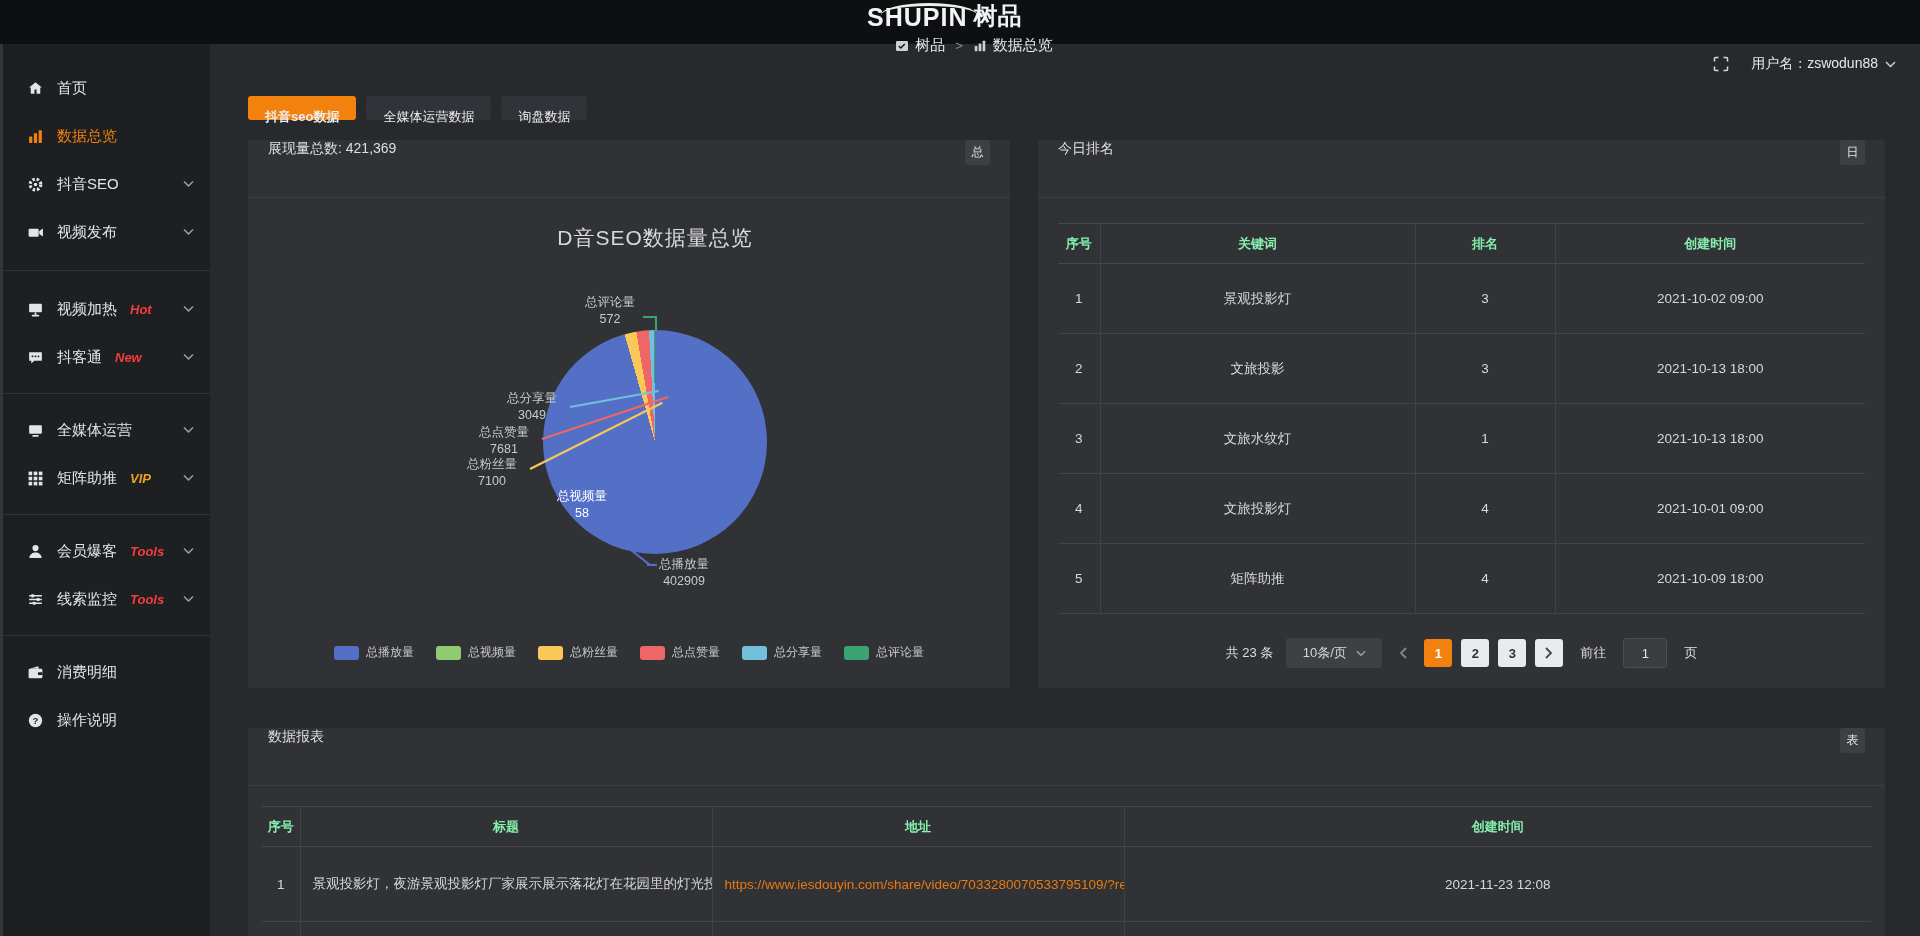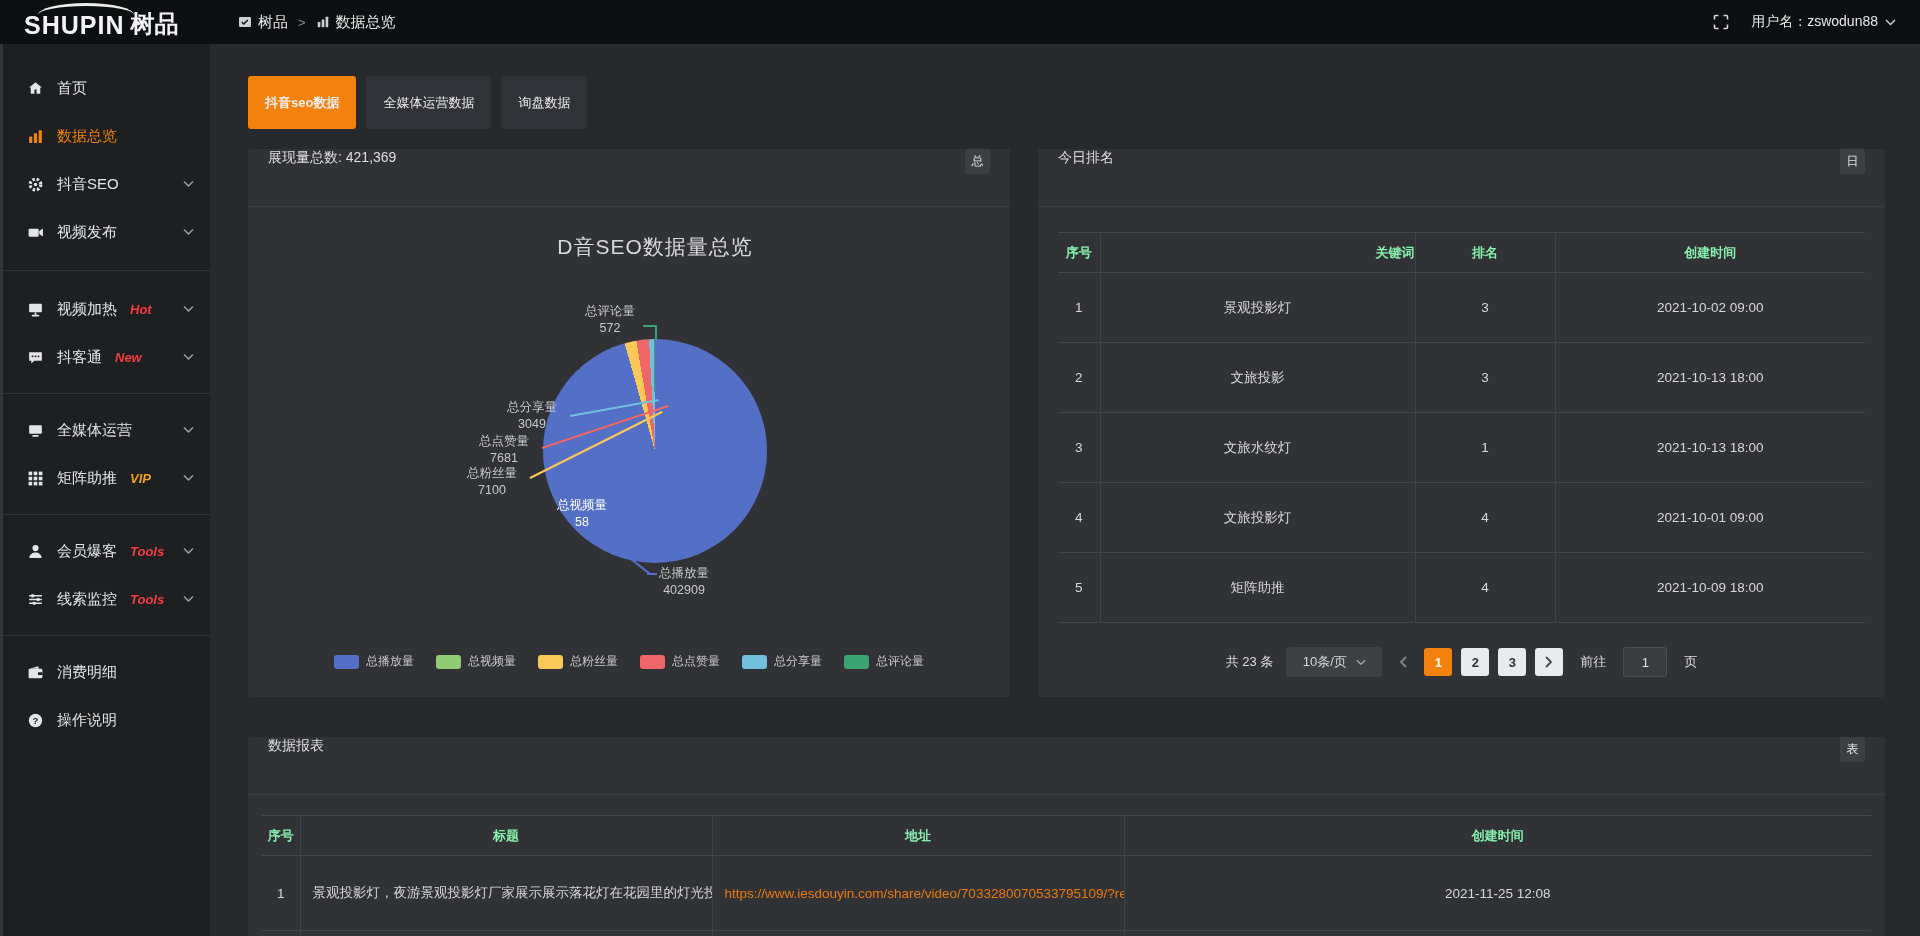--- a/index.html
+++ b/index.html
@@ -2,21 +2,21 @@
 <html><head>
 <meta charset="utf-8">
 <style>
   * { margin:0; padding:0; box-sizing:border-box; }
   html,body { width:1920px; height:936px; overflow:hidden; background:#1c1d1f;
     font-family:"Liberation Sans","DejaVu Sans",sans-serif; }
   .app { position:relative; width:1920px; height:936px; }
 
   
   .topbar { position:absolute; left:0; top:0; width:100%; height:44px; background:#0e0f11;
-    display:flex; align-items:center; padding:8px 24px; z-index:5; }
+    display:flex; align-items:center; padding:0 24px; z-index:5;flex-direction:column; }
   .logo { position:relative; width:186px; height:44px; display:flex; align-items:flex-end;
     padding-bottom:4px; cursor:pointer; }
   .logo-arc { position:absolute; top:3px; left:14px; width:96px; height:12px;
     border-top:3px solid #eceded; border-radius:50% 50% 0 0 / 100% 100% 0 0; }
   .logo-en { color:#f2f3f4; font-size:25px; font-weight:900; letter-spacing:1px; }
   .logo-cn { color:#f2f3f4; font-size:24px; font-weight:900; margin-left:6px; }
   .breadcrumb { display:flex; align-items:center; margin-left:28px; gap:10px; }
   .bc-item { display:flex; align-items:center; gap:6px; color:#e7e8e9; font-size:15px; cursor:pointer; }
   .bc-sep { color:#8b8c8e; font-size:13px; }
   .topbar-right { margin-left:auto; display:flex; align-items:center; gap:22px; }
@@ -34,22 +34,22 @@
   .s-tag.red { color:#f43b3f;text-align:center; }
   .s-tag.gold { color:#efa020; }
   .s-chev { position:absolute; right:16px; top:50%; transform:translateY(-50%); display:flex; }
   .side-divider { height:1px; background:#33353850; background:#323437; margin:12px 0 12px 0; }
   .side-divider.first { margin-top:14px; margin-bottom:14px; }
 
   
   .content { position:absolute; left:210px; top:44px; right:0; bottom:0; background:#28292c;
     padding:32px 35px 0 38px; overflow:hidden; }
   .tabs { display:flex; gap:10px; }
-  .tab { height:53px; padding:0 17px; border:none; border-radius:3px; background:#323338;
-    color:#eceded; font-size:13px; cursor:pointer; font-family:inherit; }
+  .tab { height:18px; padding:12px 17px; border:none; border-radius:3px; background:#323338;
+    color:#eceded; font-size:13px; cursor:pointer; font-family:inherit;margin-top:20px; }
   .tab.active { background:#f2820d; font-weight:700; }
 
   .top-row { display:flex; gap:28px; margin-top:20px; height:548px; }
   .panel { background:#313236; border-radius:2px; }
   .chart-panel { width:762px; }
   .rank-panel { flex:1; }
   .panel-head { height:58px; display:flex; align-items:flex-start; justify-content:space-between;
     padding:0 20px; border-bottom:1px solid #3c3e41; }
   .panel-title { color:#dedfe1; font-size:14px; }
   .badge { width:25px; height:25px; border-radius:3px; background:#3d3f43; color:#e3e4e5;
@@ -70,21 +70,21 @@
   .legend-swatch { width:25px; height:14px; border-radius:3px; display:inline-block; }
 
   
   .rank-body { padding:0 20px; }
   table { width:100%; border-collapse:collapse; }
   .rank-body table { margin-top:25px; }
   th { height:40px; font-size:13px; font-weight:600; color:#86efac; text-align:center;
     border-top:1px solid #45474a; border-bottom:1px solid #45474a; }
   td { height:70px; font-size:13.5px; color:#d7d8da; text-align:center; border-bottom:1px solid #414346; }
   th:not(:last-child), td:not(:last-child) { border-right:1px solid #414346; }
-  .rank-table th:nth-child(1){ width:42px; } .rank-table th:nth-child(2){ width:315px;text-align:right; }
+  .rank-table th:nth-child(1){ width:42px; } .rank-table th:nth-child(2){ width:315px; }
   .rank-table th:nth-child(3){ width:140px; }
 
   
   .pagination { display:flex; align-items:center; justify-content:center; gap:9px; margin-top:24px;
     font-size:13px; color:#dcdde0; }
   .pg-total { margin-right:4px; }
   .pg-size { height:30px; min-width:96px; background:#3e4044; border-radius:3px; display:flex;
     align-items:center; justify-content:center; gap:9px; padding:0 10px; cursor:pointer; color:#d6d7d9; }
   .pg-prev { color:#85868a; display:flex; align-items:center; padding:0 8px; cursor:pointer; }
   .pg-num { width:28px; height:28px; border:none; border-radius:3px; background:#e9eaec; color:#303134;
@@ -540,21 +540,21 @@
               <th>标题</th>
               <th>地址</th>
               <th>创建时间</th>
             </tr>
           </thead>
           <tbody>
             <tr>
               <td>1</td>
               <td class="cell-left">景观投影灯，夜游景观投影灯厂家展示展示落花灯在花园里的灯光投影应用效果 #</td>
               <td class="cell-left link">https://www.iesdouyin.com/share/video/7033280070533795109/?regio…</td>
-              <td>2021-11-25 12:08</td>
+              <td>2021-11-23 12:08</td>
             </tr>
             <tr>
               <td></td>
               <td class="cell-left"></td>
               <td class="cell-left"></td>
               <td></td>
             </tr>
           </tbody>
         </table>
       </div>

